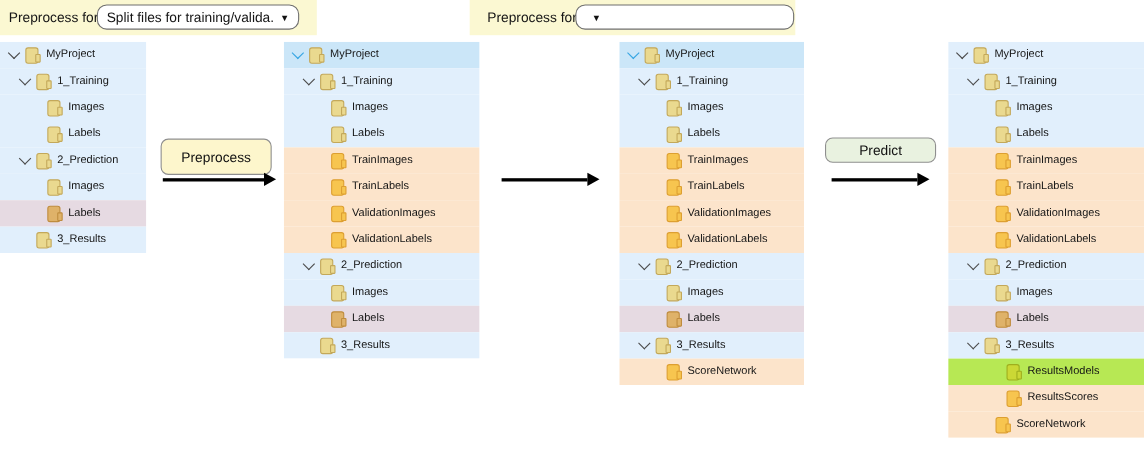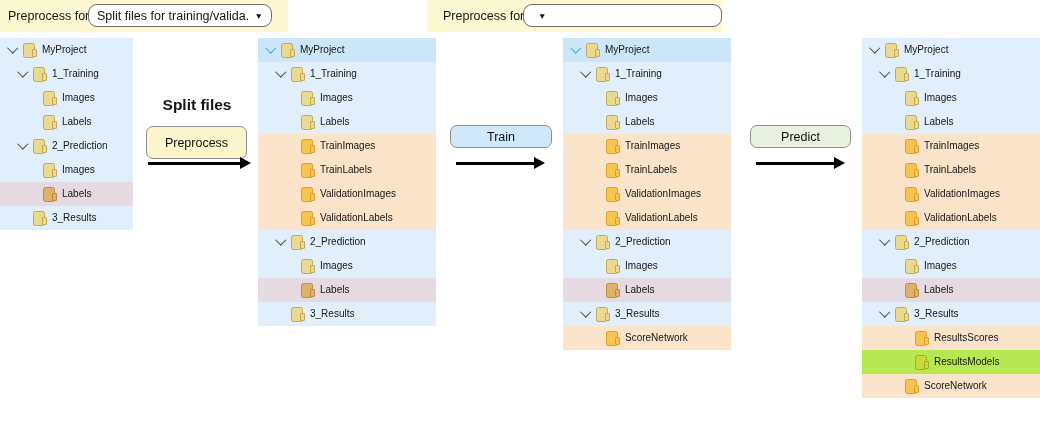--- a/index.html
+++ b/index.html
@@ -78,25 +78,23 @@
     </div>
   </div>
 
   <div class="ybar" id="yb2">
     <span class="ylabel">Preprocess for</span>
     <div class="dropdown">
       <span class="dd-arrow">▼</span>
     </div>
   </div>
 
-  <div class="step-title" id="split-title">Split files</div>
   <div class="btn" id="btn-preprocess">Preprocess</div>
   <div class="arrow" id="arrow1"></div>
 
-  <div class="btn" id="btn-train">Train</div>
   <div class="arrow" id="arrow2"></div>
 
   <div class="btn" id="btn-predict">Predict</div>
   <div class="arrow" id="arrow3"></div>
 
   <div class="panel" id="p1">
       <div class="tree-row bg-blue" style="padding-left: 5px;">
         <span class="chev-slot">
           <span class="chev"></span>
         </span>
@@ -348,30 +346,30 @@
         <span class="folder f-tan"></span>
         <span class="tree-label">Labels</span>
       </div>
       <div class="tree-row bg-blue" style="padding-left: 15px;">
         <span class="chev-slot">
           <span class="chev"></span>
         </span>
         <span class="folder f-normal"></span>
         <span class="tree-label">3_Results</span>
       </div>
-      <div class="tree-row bg-orange" style="padding-left: 35px;">
-        <span class="chev-slot"></span>
-        <span class="folder f-orange"></span>
-        <span class="tree-label">ResultsScores</span>
-      </div>
       <div class="tree-row bg-green" style="padding-left: 35px;">
         <span class="chev-slot"></span>
         <span class="folder f-olive"></span>
         <span class="tree-label">ResultsModels</span>
       </div>
+      <div class="tree-row bg-orange" style="padding-left: 35px;">
+        <span class="chev-slot"></span>
+        <span class="folder f-orange"></span>
+        <span class="tree-label">ResultsScores</span>
+      </div>
       <div class="tree-row bg-orange" style="padding-left: 25px;">
         <span class="chev-slot"></span>
         <span class="folder f-orange"></span>
         <span class="tree-label">ScoreNetwork</span>
       </div>
     </div>
 
 </div>
 
 </body></html>

